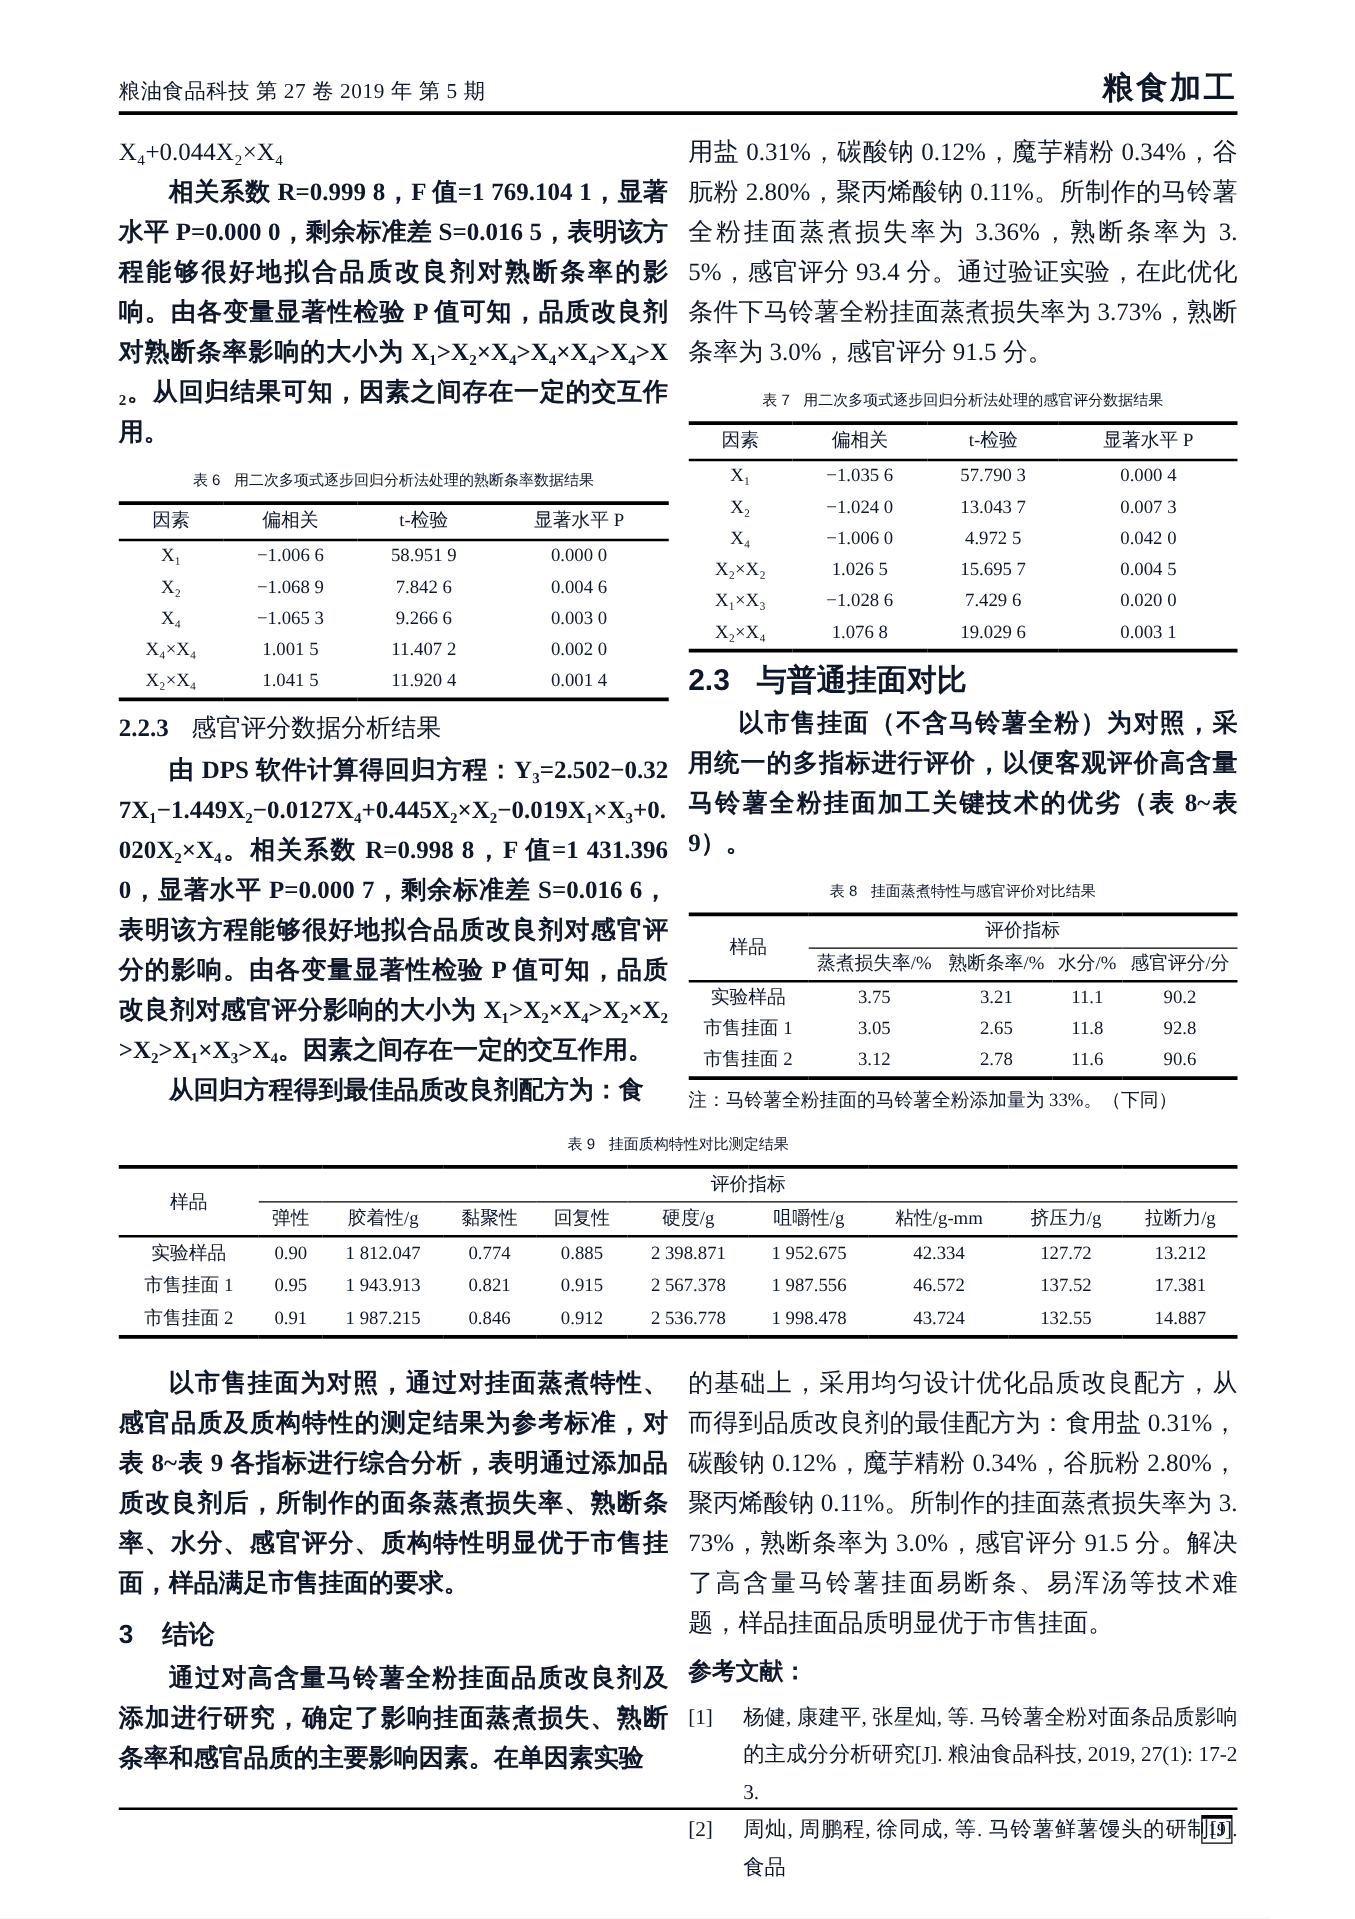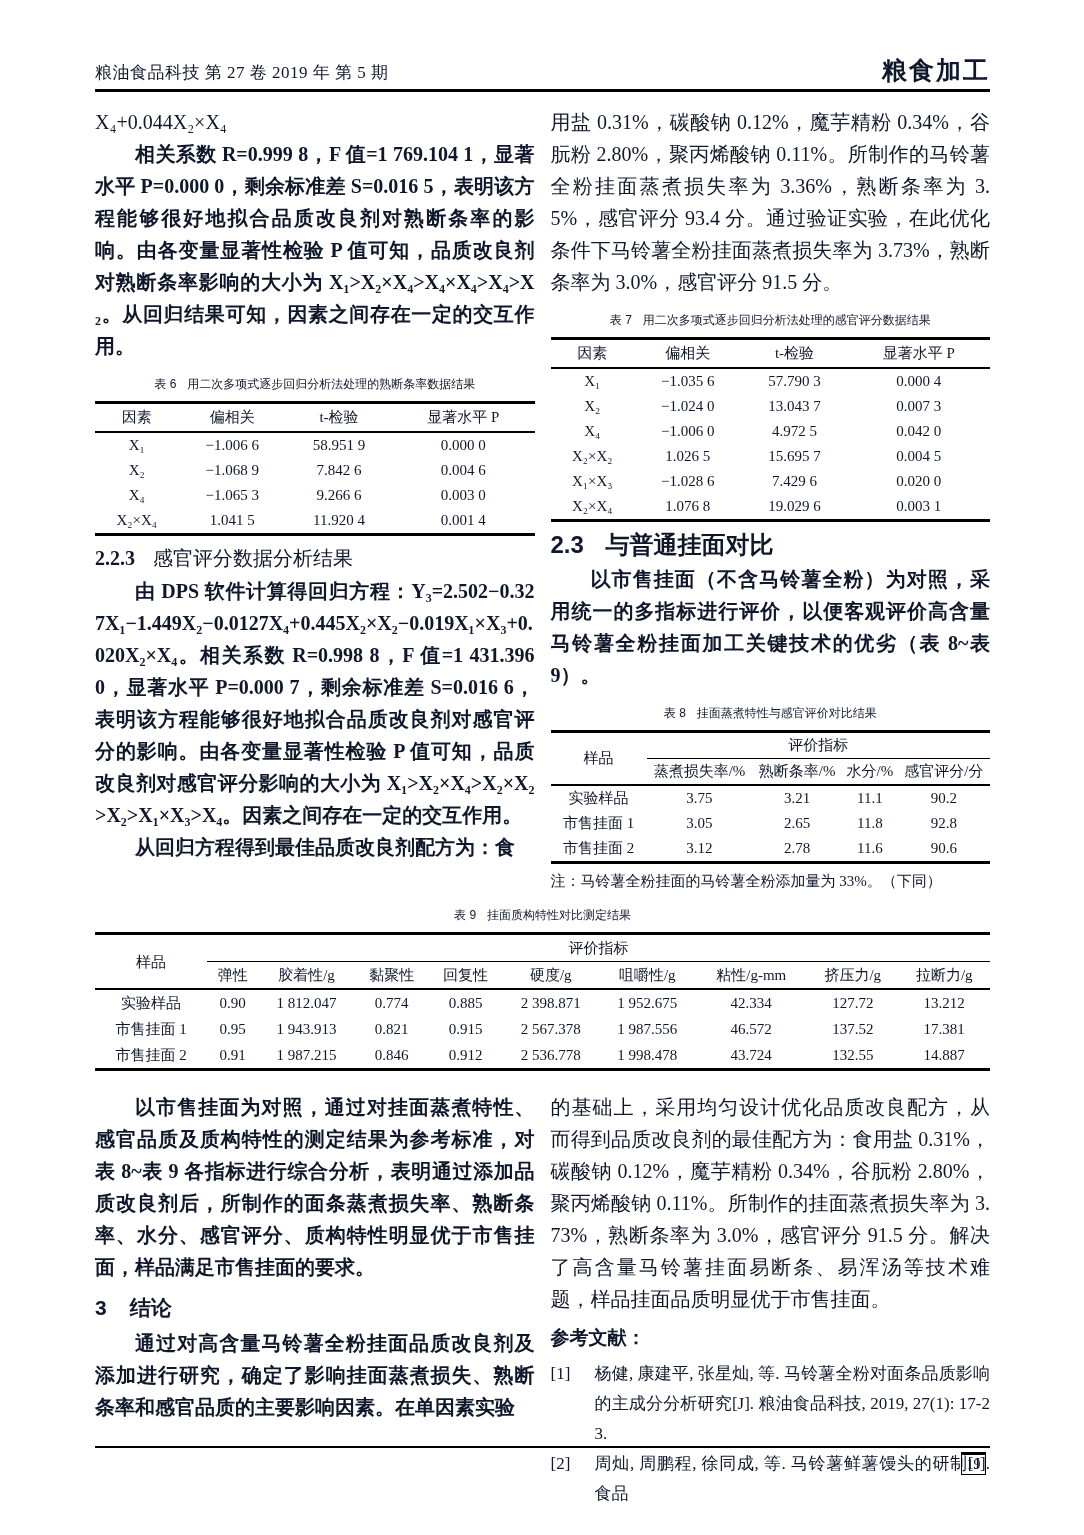--- a/index.html
+++ b/index.html
@@ -137,20 +137,26 @@
                 <td>X₂</td>
                 <td>−1.068 9</td>
                 <td>7.842 6</td>
                 <td>0.004 6</td>
               </tr>
               <tr>
                 <td>X₄</td>
                 <td>−1.065 3</td>
                 <td>9.266 6</td>
                 <td>0.003 0</td>
+              </tr>
+              <tr>
+                <td>X₄×X₄</td>
+                <td>1.001 5</td>
+                <td>11.407 2</td>
+                <td>0.002 0</td>
               </tr>
               <tr>
                 <td>X₂×X₄</td>
                 <td>1.041 5</td>
                 <td>11.920 4</td>
                 <td>0.001 4</td>
               </tr>
             </tbody>
         </table>
 

